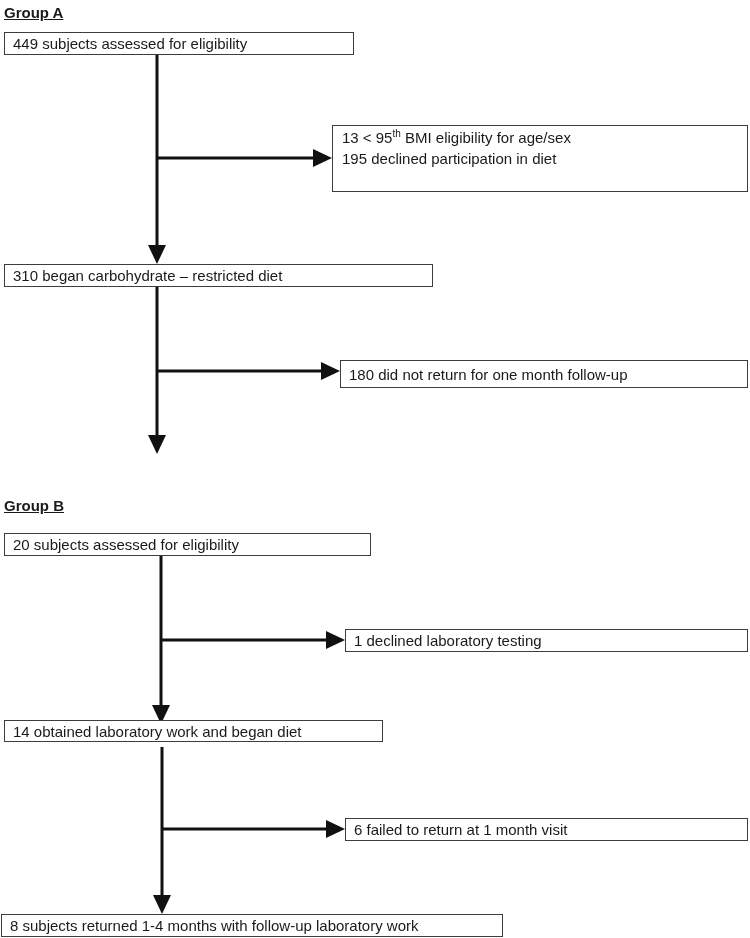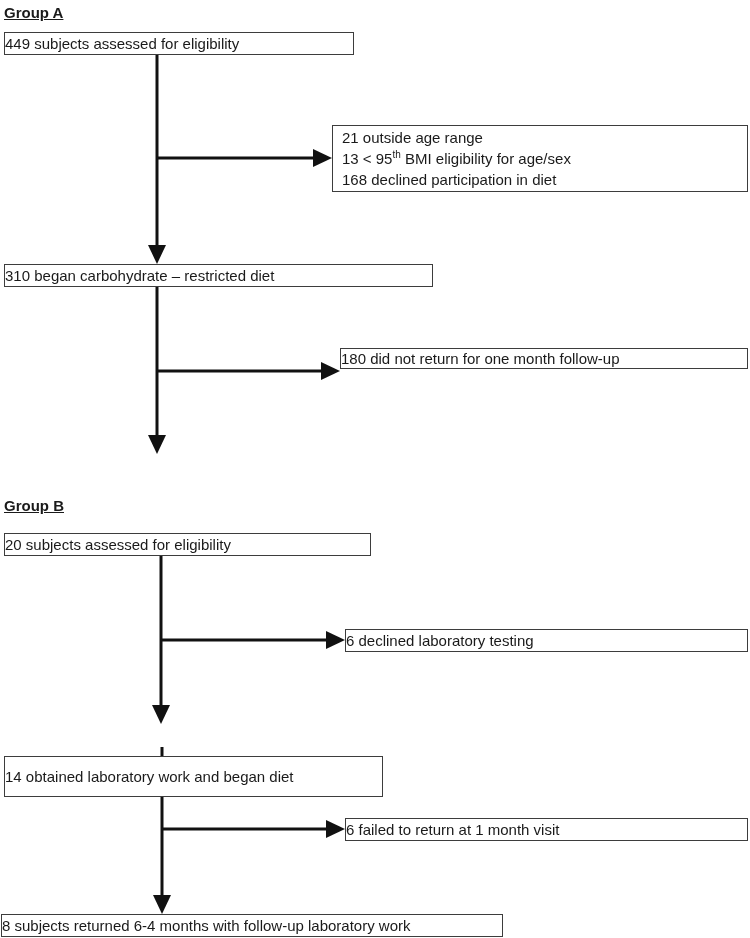--- a/index.html
+++ b/index.html
@@ -30,20 +30,21 @@
     box-sizing: border-box;
     border: 1.5px solid #3d3d3d;
     background: #ffffff;
     font-size: 15px;
     color: #1a1a1a;
     white-space: nowrap;
   }
   .box.single {
     display: flex;
     align-items: center;
+    padding-left: 8px;
   }
   .box.multi {
     padding: 1px 0 0 9px;
   }
   .box.multi .ln {
     line-height: 21px;
   }
   sup {
     font-size: 10px;
     vertical-align: super;
@@ -106,49 +107,48 @@
     </g>
   </svg>
 
   <div class="grp-title" style="top:4px">Group A</div>
 
   <div class="box single" style="left:4px; top:32px; width:350px; height:23px">
     <span>449 subjects assessed for eligibility</span>
   </div>
 
   <div class="box multi" style="left:332px; top:125px; width:416px; height:67px">
-    <div class="ln">21 outside age range</div>
     <div class="ln"><span>13 &lt; 95</span><sup>th</sup><span> BMI eligibility for age/sex</span></div>
-    <div class="ln">168 declined participation in diet</div>
+    <div class="ln">195 declined participation in diet</div>
   </div>
 
   <div class="box single" style="left:4px; top:264px; width:429px; height:23px">
     <span>310 began carbohydrate – restricted diet</span>
   </div>
 
-  <div class="box single" style="left:340px; top:348px; width:408px; height:21px">
+  <div class="box single" style="left:340px; top:360px; width:408px; height:28px">
     <span>180 did not return for one month follow-up</span>
   </div>
 
 
   <div class="grp-title" style="top:497px">Group B</div>
 
   <div class="box single" style="left:4px; top:533px; width:367px; height:23px">
     <span>20 subjects assessed for eligibility</span>
   </div>
 
   <div class="box single" style="left:345px; top:629px; width:403px; height:23px">
-    <span>6 declined laboratory testing</span>
+    <span>1 declined laboratory testing</span>
   </div>
 
-  <div class="box single" style="left:4px; top:756px; width:379px; height:41px">
+  <div class="box single" style="left:4px; top:720px; width:379px; height:22px">
     <span>14 obtained laboratory work and began diet</span>
   </div>
 
   <div class="box single" style="left:345px; top:818px; width:403px; height:23px">
     <span>6 failed to return at 1 month visit</span>
   </div>
 
   <div class="box single" style="left:1px; top:914px; width:502px; height:23px">
-    <span>8 subjects returned 6-4 months with follow-up laboratory work</span>
+    <span>8 subjects returned 1-4 months with follow-up laboratory work</span>
   </div>
 
 </div>
 
 </body></html>

